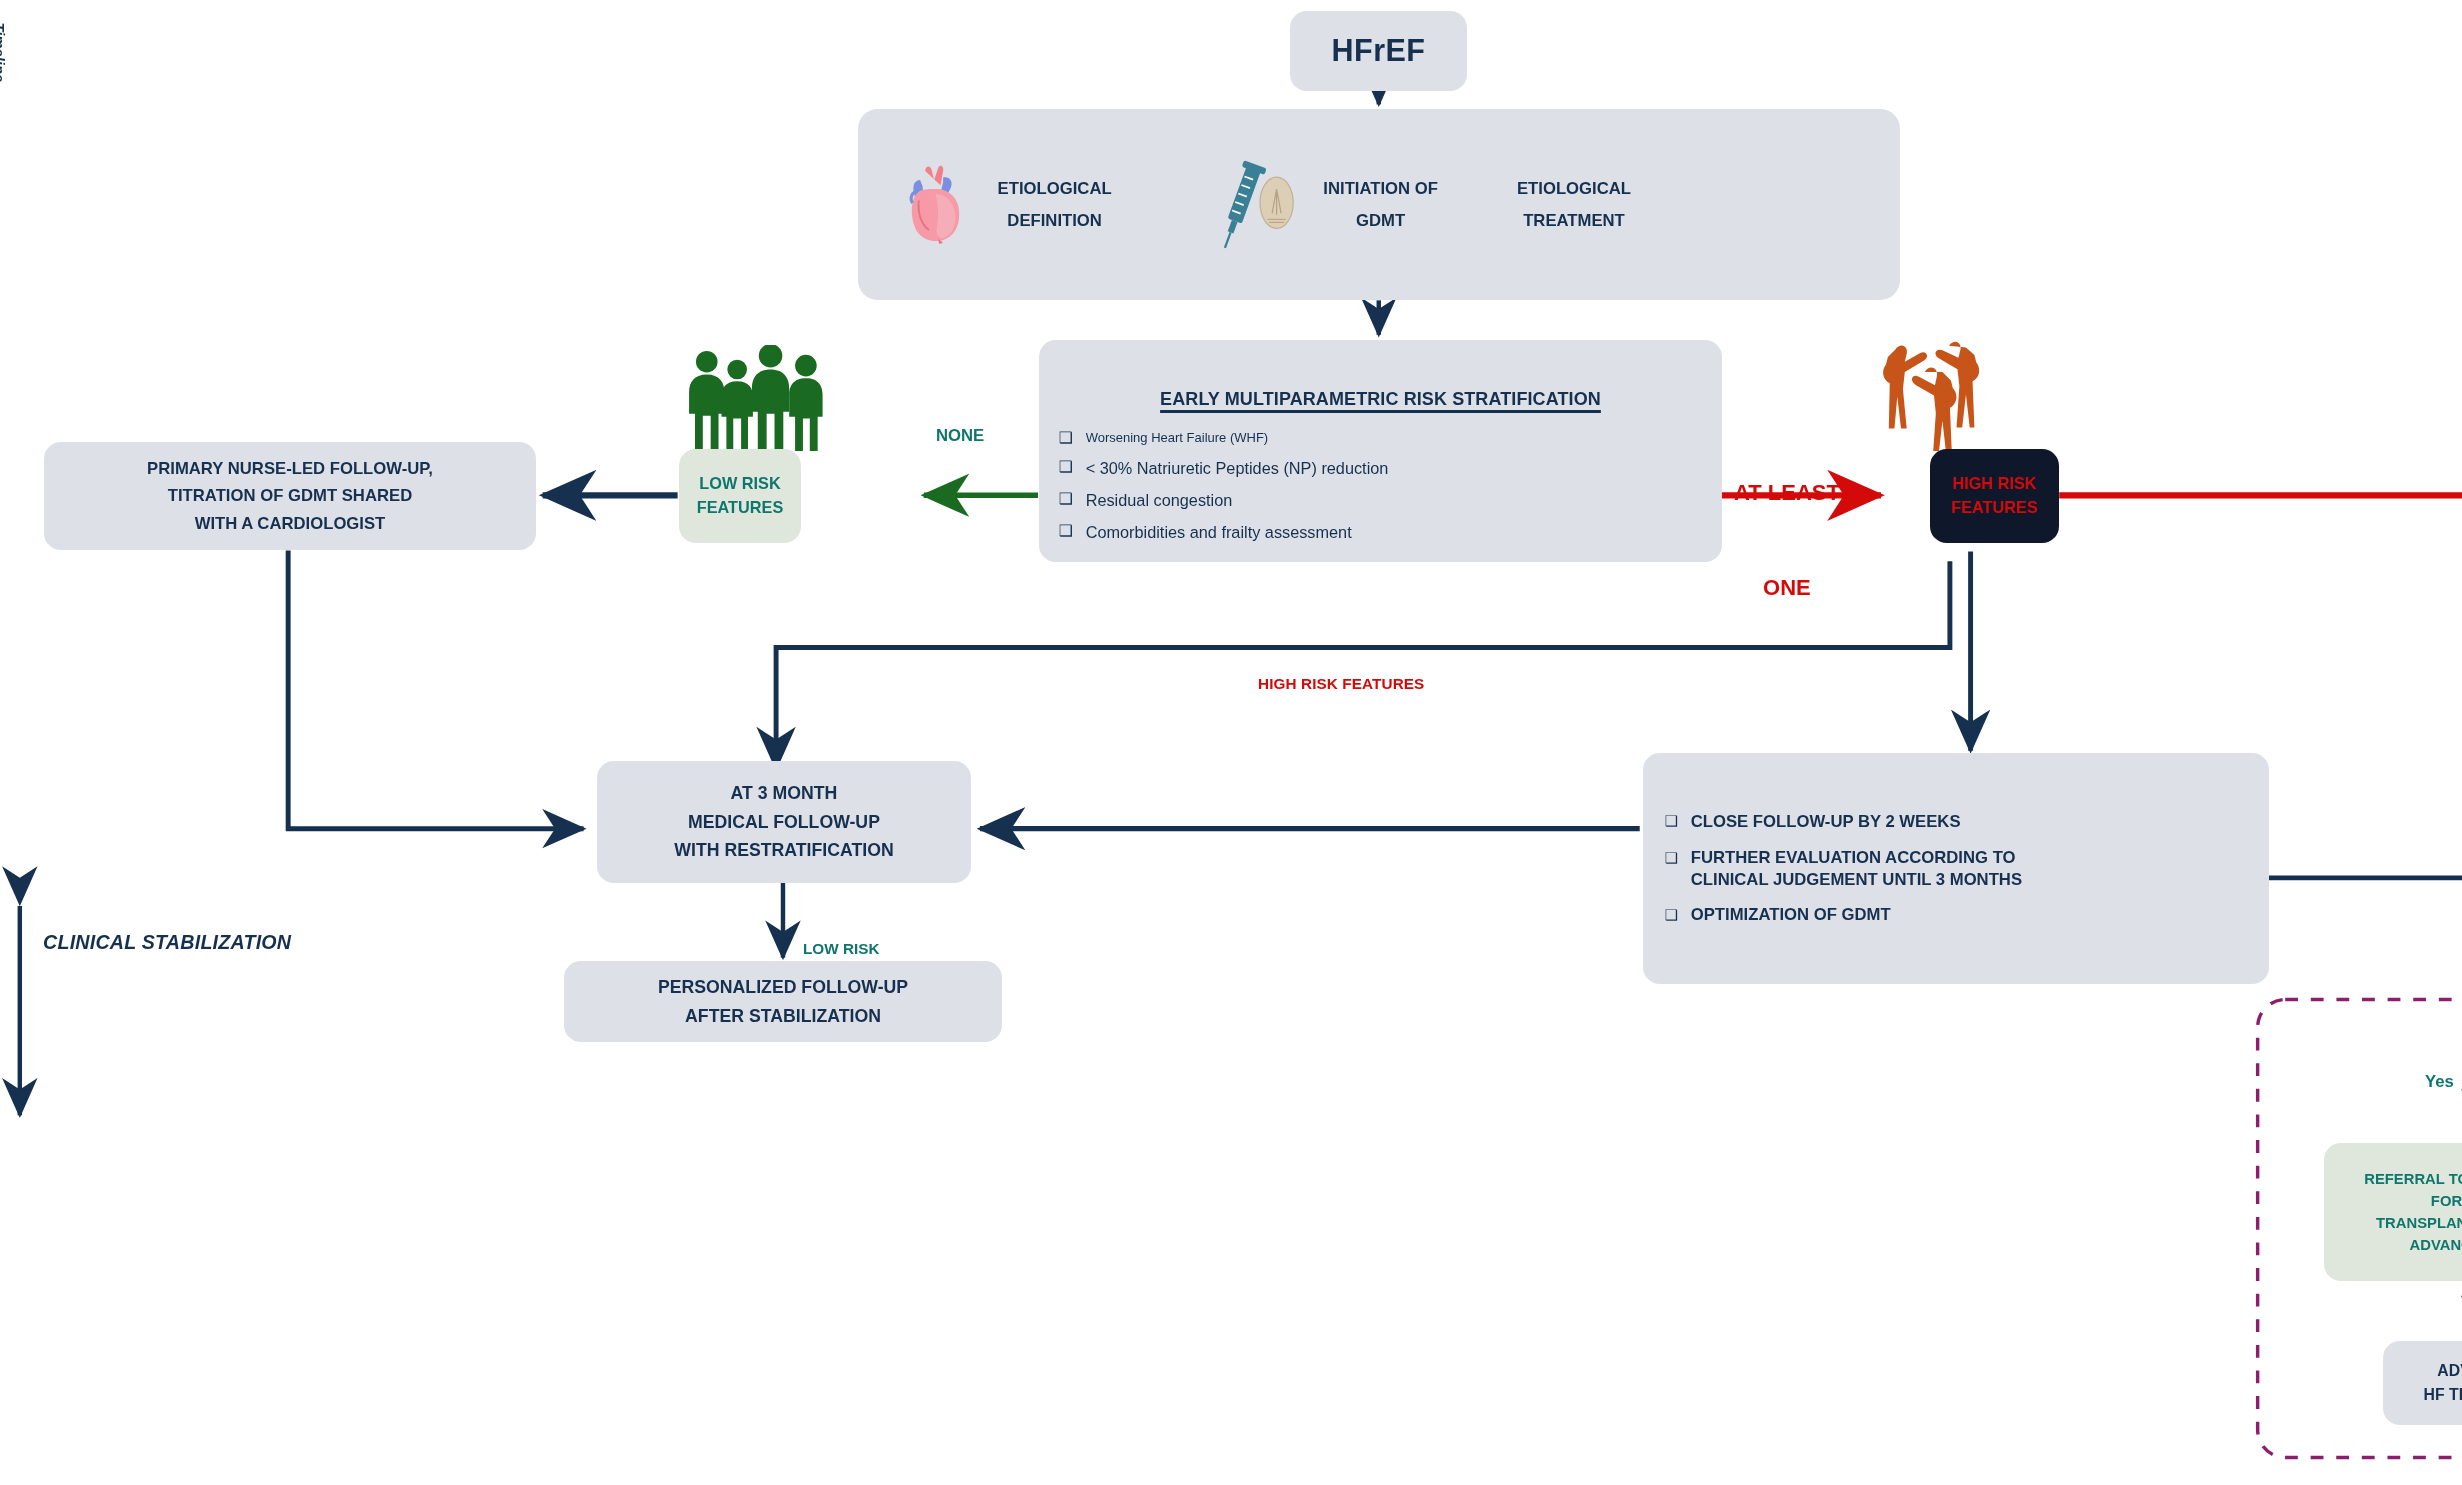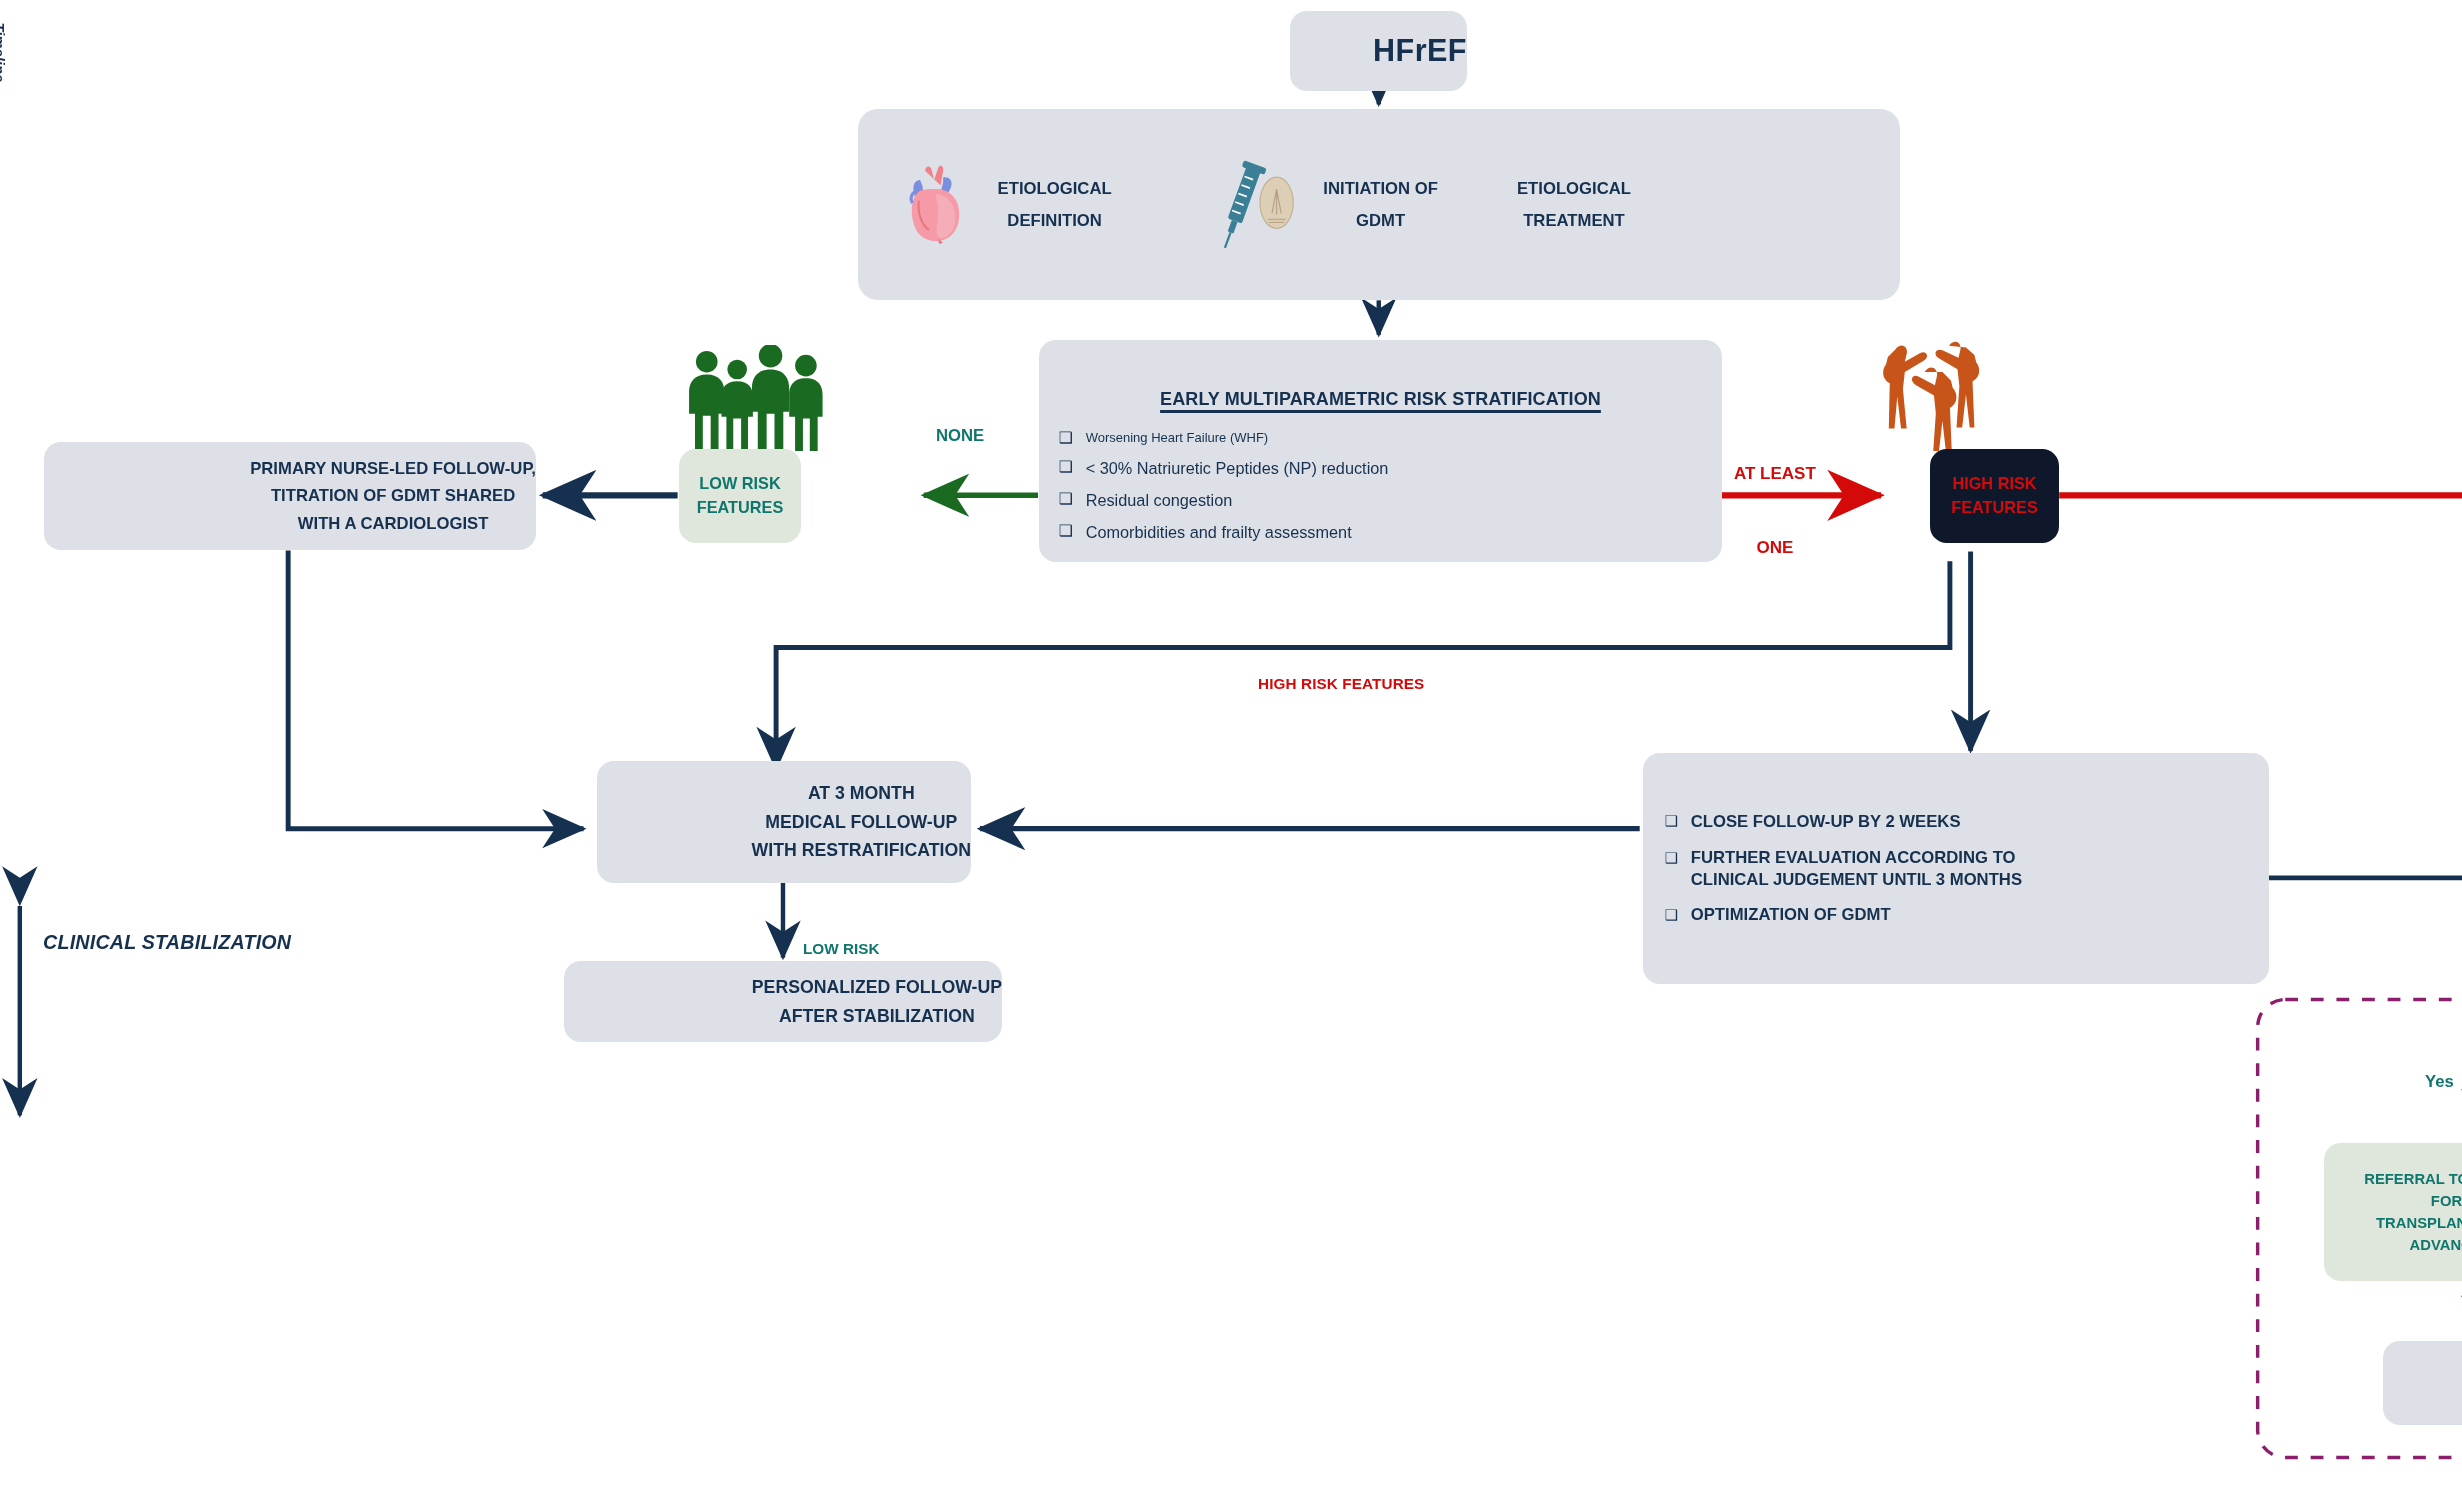--- a/index.html
+++ b/index.html
@@ -1,20 +1,20 @@
 <!DOCTYPE html>
 <html style="font-size:7.9px"><head>
 <meta charset="utf-8">
 <style>
   html,body{margin:0;padding:0;background:#ffffff;}
   body{font-family:"Liberation Sans",sans-serif;}
   #stage{position:relative;width:3178px;height:1485px;background:#fff;overflow:hidden;}
   .node{position:absolute;box-sizing:border-box;display:flex;flex-direction:column;
         align-items:center;justify-content:center;text-align:center;}
-  .grey{background:#dde1e7;border-radius:16.7px;align-items:flex-end;}
+  .grey{background:#dde1e7;border-radius:16.7px;}
   .greybig{background:#dde1e7;border-radius:19.7px;}
   .green{background:#dfe7dc;border-radius:16.7px;}
   .pink{background:#0f172a;border-radius:16.7px;margin-left:48px;}
   .t-navy{color:#16304f;}
   .t-green{color:#0f766e;}
   .t-red{color:#d40a0a;}
   .bold{font-weight:bold;}
   .lbl{position:absolute;font-weight:bold;white-space:pre;}
   svg.wires{position:absolute;left:0;top:0;width:3178px;height:1485px;pointer-events:none;}
   .bullrow{display:flex;align-items:flex-start;text-align:left;width:100%;}
@@ -219,21 +219,21 @@
     </svg>
   </div>
 
   <div class="node pink" style="left:1882px;top:449px;width:129px;height:94px;">
     <div class="bold t-red" style="font-size:16.3px;line-height:1.45;">
       <div>HIGH RISK</div>
       <div>FEATURES</div>
     </div>
   </div>
 
-  <div class="lbl t-red" style="left:1734px;top:413px;font-size:17px;line-height:1.45;text-align:center;font-weight:bold;">
+  <div class="lbl t-red" style="left:1734px;top:413px;font-size:22px;line-height:1.45;text-align:center;font-weight:bold;">
     <div>AT LEAST</div>
     <div>ONE</div>
   </div>
 
   <div class="lbl t-red" style="left:1258px;top:675px;font-size:15.3px;letter-spacing:0.1px;">HIGH RISK FEATURES</div>
 
   <div class="node grey" style="left:597px;top:761px;width:374px;height:122px;">
     <div class="bold t-navy stack" style="font-size:17.7px;line-height:1.62;">
       <div>AT 3 MONTH</div>
       <div>MEDICAL FOLLOW-UP</div>

